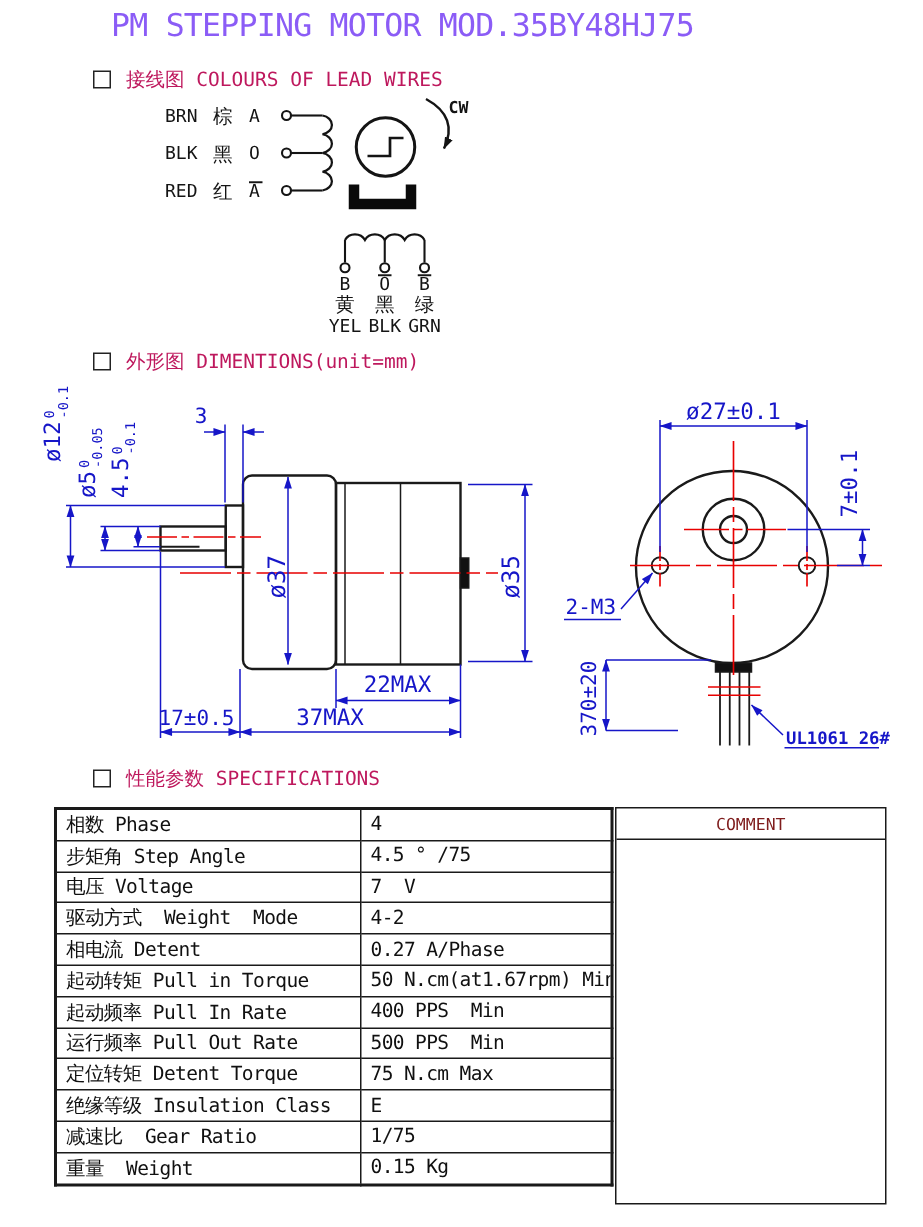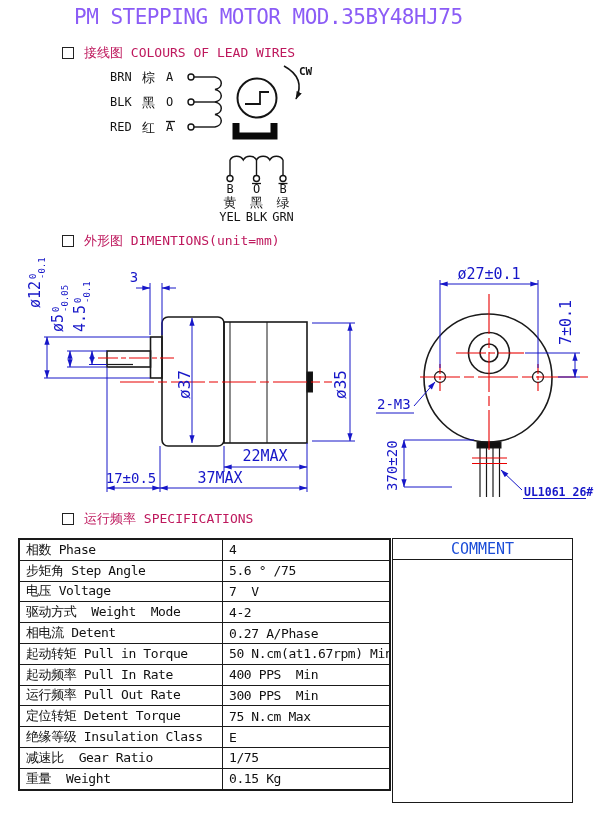--- a/index.html
+++ b/index.html
@@ -12,30 +12,30 @@
   svg text{font-family:"DejaVu Sans Mono","Liberation Mono",monospace;}
   .dimtxt{fill:#1616c8;font-size:15px;}
   .dimtxt14{fill:#1616c8;font-size:14px;}
   .dimtxt16{fill:#1616c8;font-size:16px;}
   .dimtol{fill:#1616c8;font-size:9px;}
   .wtxt{fill:#141414;font-size:12px;}
   .wtxt13{fill:#141414;font-size:13px;}
   .cw{fill:#141414;font-size:11px;font-weight:bold;}
   .ul{fill:#1616c8;font-size:11.5px;font-weight:bold;}
   
-  .spec{left:18px;top:538px;width:555px;height:272px;}
+  .spec{left:36px;top:538px;width:555px;height:272px;}
   table.t{border-collapse:collapse;table-layout:fixed;width:369px;}
   table.t td{border:1px solid #1a1a1a;height:19.8px;padding:0 0 0 6px;font-size:13px;
              white-space:pre;overflow:hidden;letter-spacing:-0.4px;color:#101010;}
   table.t{border:2px solid #1a1a1a;}
   td.c1{width:196px;}
   td.c2{width:160px;}
   .comment-box{position:absolute;left:374px;top:0;width:179px;height:263px;border:1.6px solid #1a1a1a;}
   .comment-head{height:20px;border-bottom:1.4px solid #1a1a1a;display:flex;align-items:center;
-                justify-content:center;font-size:15px;color:#1d4ed8;}
+                justify-content:center;font-size:11px;color:#7f1d1d;}
 </style>
 </head>
 <body>
 
 <div class="page">
 
   <div class="abs title">PM STEPPING MOTOR MOD.35BY48HJ75</div>
 
   <div class="abs sec" style="left:62px;top:44px;">
     <div class="chk"></div>
@@ -239,33 +239,33 @@
       <text class="dimtxt14" x="377" y="409">2-M3</text>
       <g transform="translate(397,491) rotate(-90)">
         <text class="dimtxt14" x="0" y="0">370±20</text>
       </g>
       <text class="ul" x="524" y="496">UL1061 26#</text>
     </g>
   </svg>
 
   <div class="abs sec" style="left:62px;top:510px;">
     <div class="chk"></div>
-    <span>运行频率 SPECIFICATIONS</span>
+    <span>性能参数 SPECIFICATIONS</span>
   </div>
 
   <div class="abs spec">
     <table class="t">
       <tbody>
         <tr>
           <td class="c1"><span>相数 Phase</span></td>
           <td class="c2"><span>4</span></td>
         </tr>
         <tr>
           <td class="c1"><span>步矩角 Step Angle</span></td>
-          <td class="c2"><span>5.6 ° /75</span></td>
+          <td class="c2"><span>4.5 ° /75</span></td>
         </tr>
         <tr>
           <td class="c1"><span>电压 Voltage</span></td>
           <td class="c2"><span>7  V</span></td>
         </tr>
         <tr>
           <td class="c1"><span>驱动方式  Weight  Mode</span></td>
           <td class="c2"><span>4-2</span></td>
         </tr>
         <tr>
@@ -275,21 +275,21 @@
         <tr>
           <td class="c1"><span>起动转矩 Pull in Torque</span></td>
           <td class="c2"><span>50 N.cm(at1.67rpm) Min</span></td>
         </tr>
         <tr>
           <td class="c1"><span>起动频率 Pull In Rate</span></td>
           <td class="c2"><span>400 PPS  Min</span></td>
         </tr>
         <tr>
           <td class="c1"><span>运行频率 Pull Out Rate</span></td>
-          <td class="c2"><span>300 PPS  Min</span></td>
+          <td class="c2"><span>500 PPS  Min</span></td>
         </tr>
         <tr>
           <td class="c1"><span>定位转矩 Detent Torque</span></td>
           <td class="c2"><span>75 N.cm Max</span></td>
         </tr>
         <tr>
           <td class="c1"><span>绝缘等级 Insulation Class</span></td>
           <td class="c2"><span>E</span></td>
         </tr>
         <tr>

